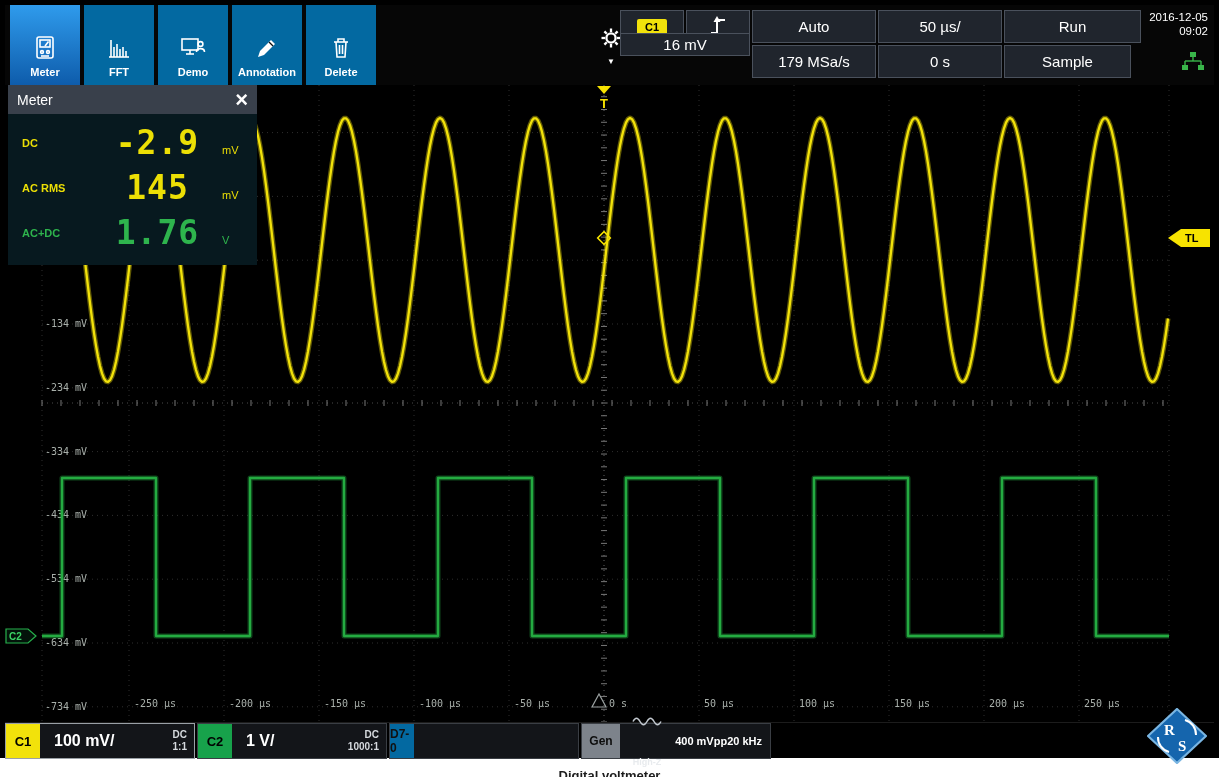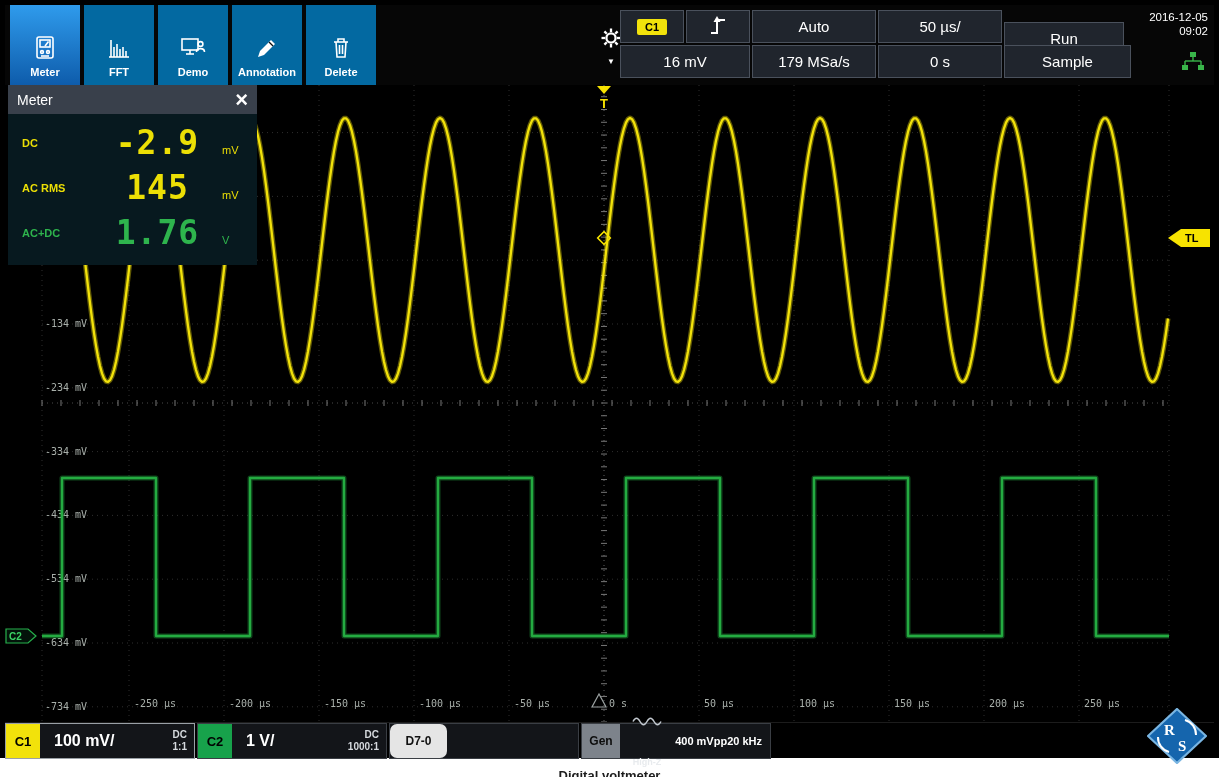--- a/index.html
+++ b/index.html
@@ -50,21 +50,21 @@
   .yel{color:#ecdf05;}
   .grn{color:#2eb44d;}
 
   
   .chanbar{position:absolute;left:5px;top:722px;width:1209px;height:36px;background:#000;border-top:1px solid #1c1c1c;z-index:3;}
   .ch-cell{position:absolute;top:0;height:36px;width:190px;background:#131519;border:1px solid #3a3e44;display:flex;align-items:center;cursor:pointer;}
   .ch-cell.sel{border-color:#9aa0a6;}
   .ch-badge{width:34px;height:34px;display:flex;align-items:center;justify-content:center;font-size:13px;font-weight:bold;flex:none;}
   .c1b{background:#f2e20b;color:#000;}
   .c2b{background:#17a24b;color:#000;}
-  .db{background:#e5e5e5;color:#111;width:57px;font-size:12px;border-radius:7px;}
+  .db{background:#0369a1;color:#111;width:24px;font-size:12px;}
   .genb{background:#7d838b;color:#0d0d0d;width:38px;font-size:12px;}
   .ch-scale{color:#fff;font-size:16px;font-weight:bold;margin-left:14px;}
   .ch-stack{margin-left:auto;margin-right:7px;display:flex;flex-direction:column;align-items:flex-end;color:#d6dade;font-size:10px;line-height:12px;font-weight:bold;}
   .gen-mid{display:flex;flex-direction:column;align-items:center;margin-left:12px;line-height:10px;gap:28px;}
   .highz{color:#e8ebee;font-size:9px;font-weight:bold;margin-top:1px;}
   .gen-stack{margin-left:auto;margin-right:8px;display:flex;flex-direction:row;align-items:flex-end;color:#fff;font-size:11px;line-height:14px;font-weight:bold;}
 
   
   .rs-logo{position:absolute;right:12px;bottom:13px;width:60px;height:56px;z-index:10;}
   .caption-strip{position:absolute;left:0;top:758px;width:100%;height:35px;background:#fff;display:flex;align-items:center;justify-content:center;z-index:2;}
@@ -166,23 +166,23 @@
     <div class="scell" style="left:681px;top:5px;width:64px;height:33px">
       <span>
         <svg width="20" height="24" viewBox="0 0 20 24" stroke="#fff" fill="none" stroke-width="2">
           <path d="M3,20 H9 V7 H17"></path>
           <polygon points="9,3 5.5,9 12.5,9" fill="#fff" stroke="none"></polygon>
         </svg>
       </span>
     </div>
     <div class="scell" style="left:747px;top:5px;width:124px;height:33px">Auto</div>
     <div class="scell" style="left:873px;top:5px;width:124px;height:33px">50 µs/</div>
-    <div class="scell" style="left:999px;top:17px;width:120px;height:33px">Run</div>
-
-    <div class="scell" style="left:615px;top:40px;width:130px;height:33px">16 mV</div>
+    <div class="scell" style="left:999px;top:5px;width:137px;height:33px">Run</div>
+
+    <div class="scell" style="left:615px;top:28px;width:130px;height:23px">16 mV</div>
     <div class="scell" style="left:747px;top:40px;width:124px;height:33px">179 MSa/s</div>
     <div class="scell" style="left:873px;top:40px;width:124px;height:33px">0 s</div>
     <div class="scell" style="left:999px;top:40px;width:127px;height:33px">Sample</div>
 
     <div class="datetime">
       <div>2016-12-05</div>
       <div>09:02</div>
     </div>
 
     <span class="lan">

